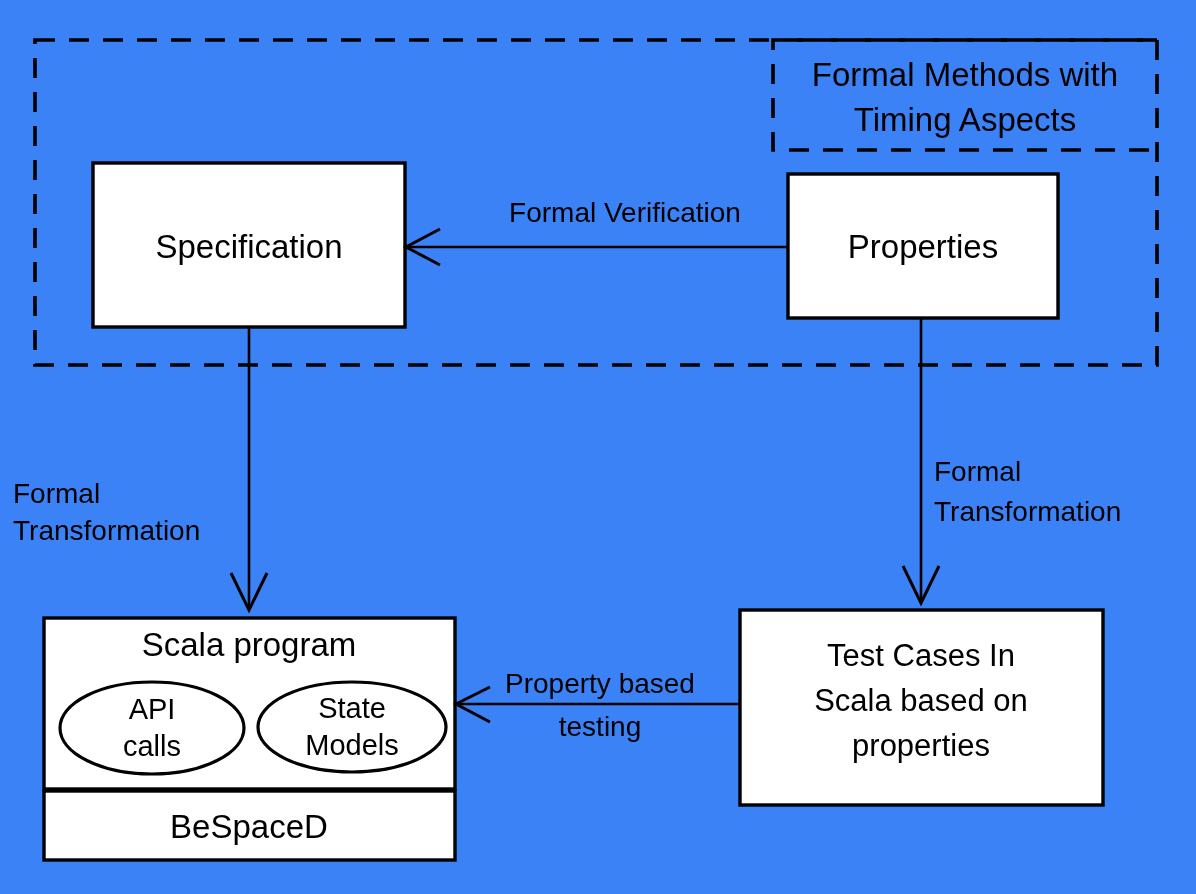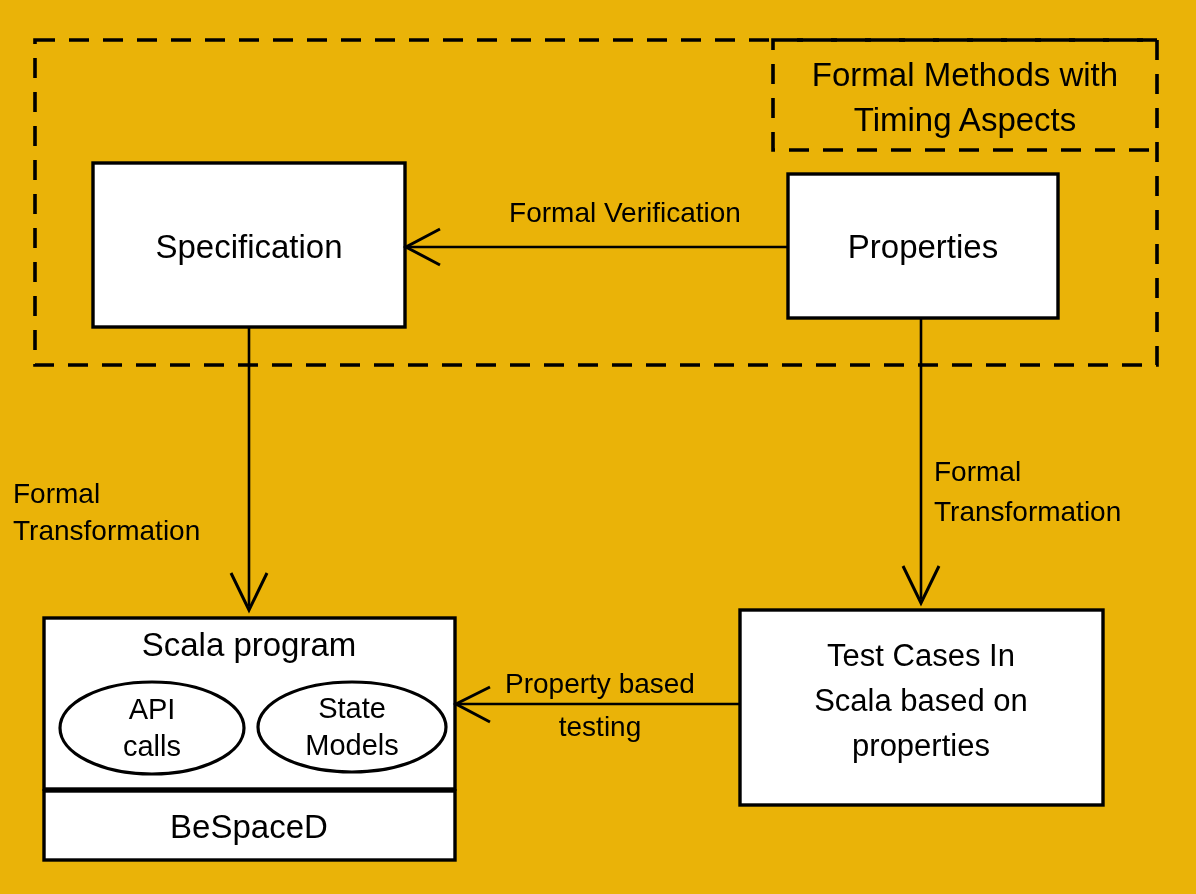--- a/index.html
+++ b/index.html
@@ -9,21 +9,21 @@
     background: #ffffff;
   }
   body {
     font-family: "Liberation Sans", sans-serif;
     color: #000000;
   }
   #diagram-canvas {
     position: relative;
     width: 1196px;
     height: 894px;
-    background: #eab308;
+    background: #3b82f6;
     overflow: hidden;
   }
   svg#diagram-svg {
     position: absolute;
     left: 0;
     top: 0;
     width: 1196px;
     height: 894px;
     display: block;
   }

